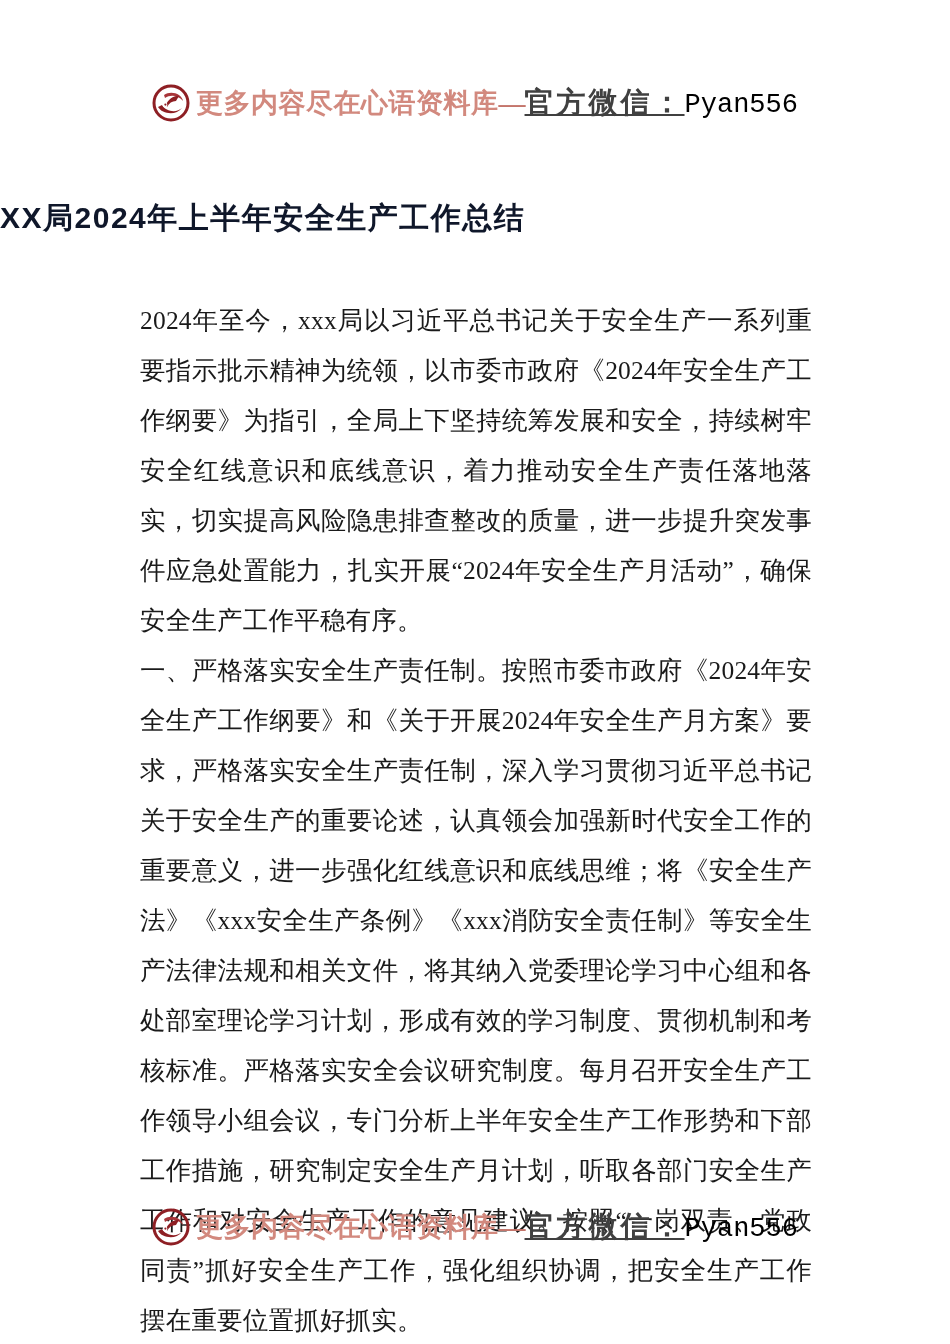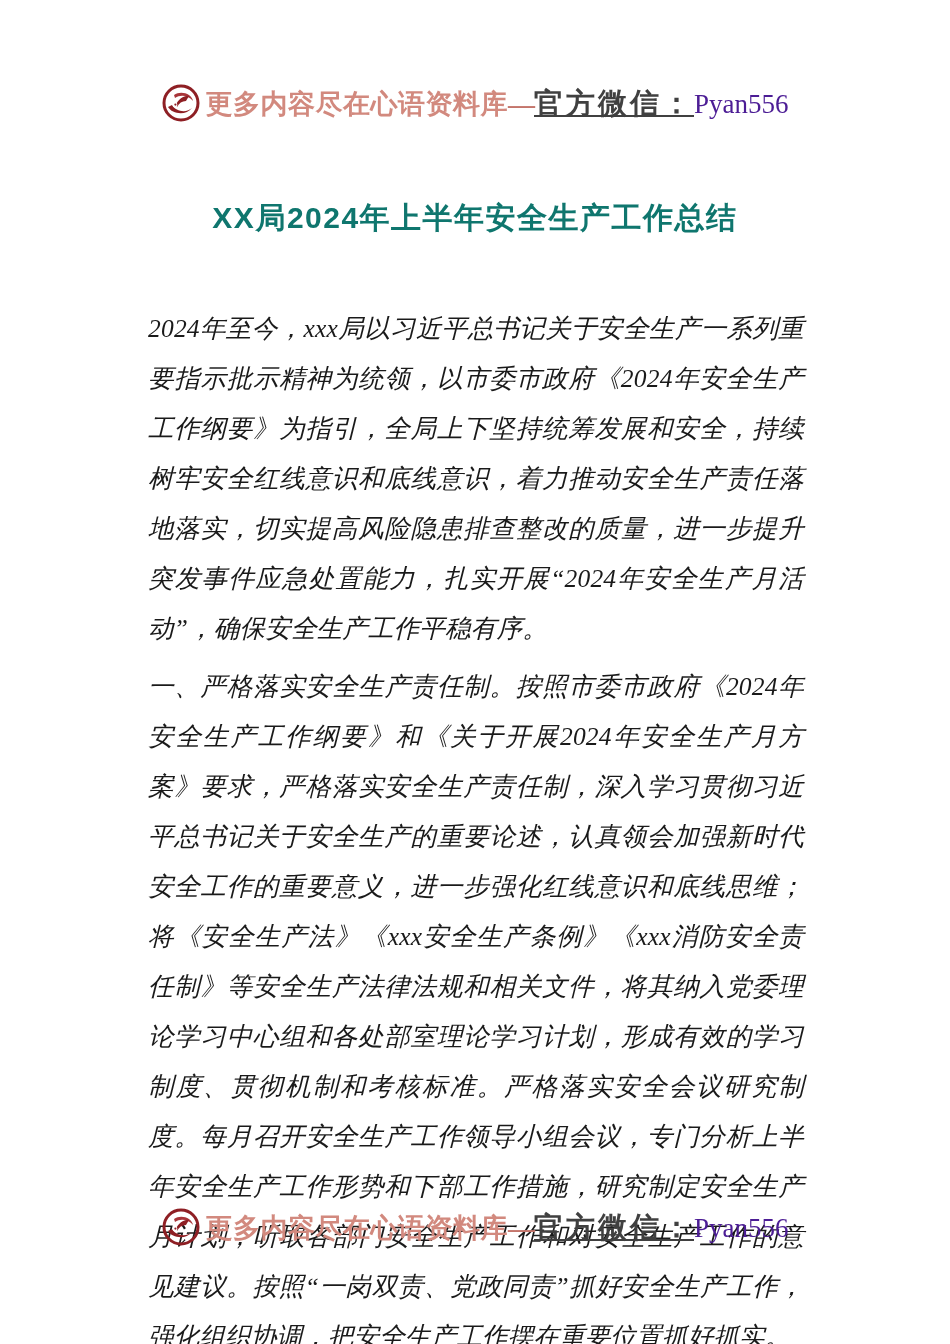--- a/index.html
+++ b/index.html
@@ -49,60 +49,59 @@
     font-weight: 700;
     letter-spacing: 0.5px;
     color: #d8958b;
     white-space: nowrap;
     line-height: 1;
   }
   .wm-text .wm-cn-a { color: #d2897e; margin-top: 24px; }
   .wm-text .wm-dash { color: #c4756b; letter-spacing: -1px; }
   .wm-text .wm-cn-b { color: #404040; font-size: 29px; letter-spacing: 3px; text-decoration: underline; }
   .wm-text .wm-id {
-    font-family: Liberation Serif, serif;
-    color: #4c1d95;
+    font-family: Liberation Mono, monospace;
+    color: #000000;
     font-weight: 400;
     font-size: 27px;
     letter-spacing: 0px;
   }
 
   
   .doc-title {
     position: absolute;
     top: 178px;
     left: 0;
     width: 950px;
-    text-align: center;
+    text-align: left;
     font-family: "Liberation Sans", "DejaVu Sans", sans-serif;
     font-weight: 700;
     font-size: 30px;
     letter-spacing: 1.5px;
-    color: #0f766e;
+    color: #0f172a;
     white-space: nowrap;
   }
 
   
   .body-wrap {
     position: absolute;
     top: 296px;
     left: 140px;
     width: 672px;
   }
   .para {
     font-family: "Liberation Serif", "DejaVu Serif", serif;
     font-size: 25.5px;
     line-height: 50px;
     color: #1a1a1a;
     text-align: justify;
     text-align-last: left;
     text-justify: inter-character;
     letter-spacing: 0.2px;
-    margin: 8px;
-    font-style: italic;
+    margin: 0;
   }
   .para + .para { margin-top: 0; }
 </style>
 </head>
 <body>
 
 <div class="page">
 
   <div class="watermark watermark-top">
     <span class="wm-logo">

